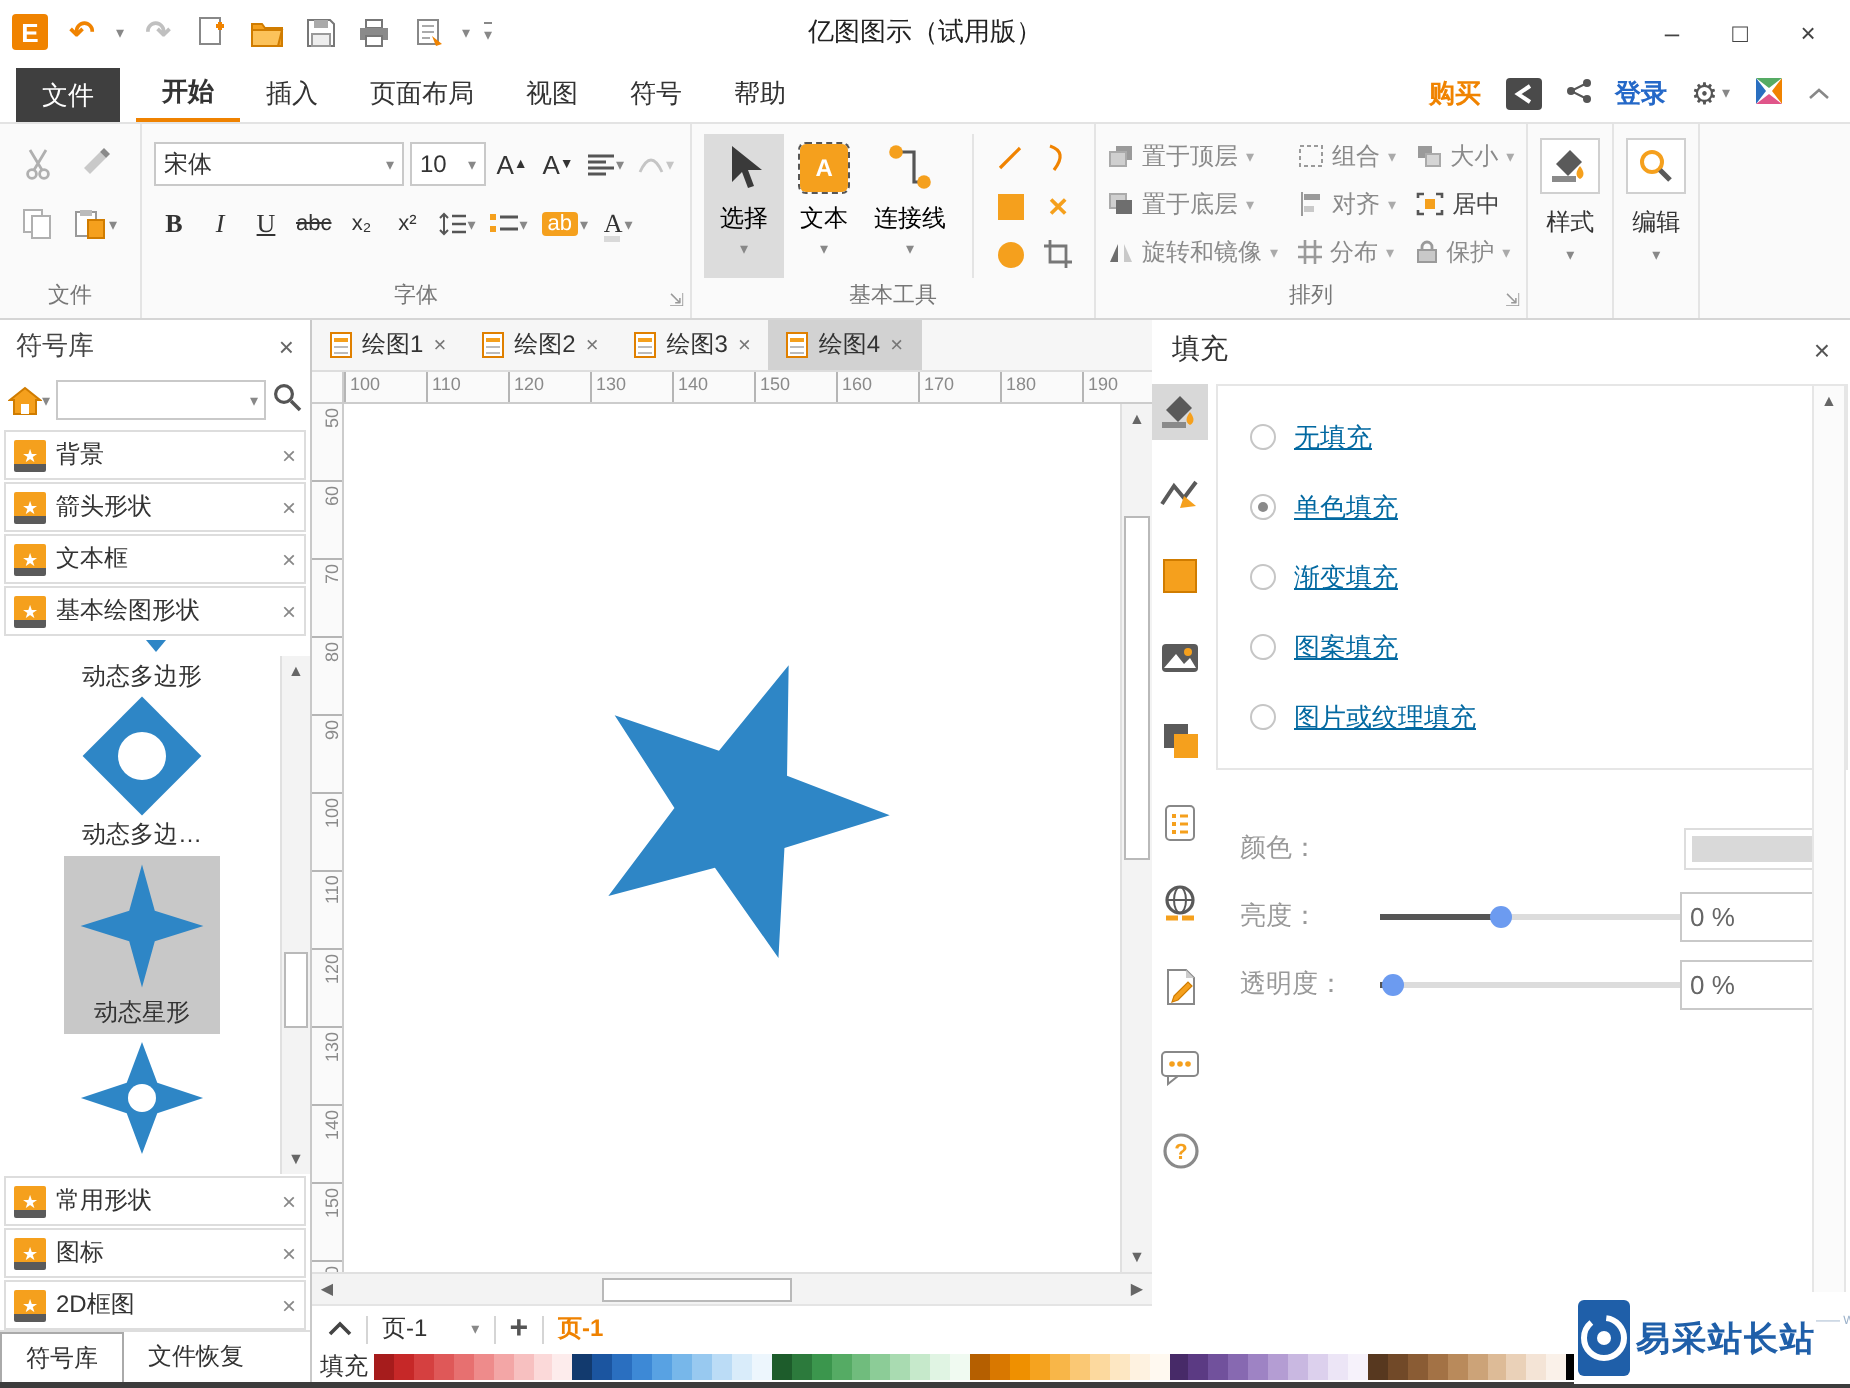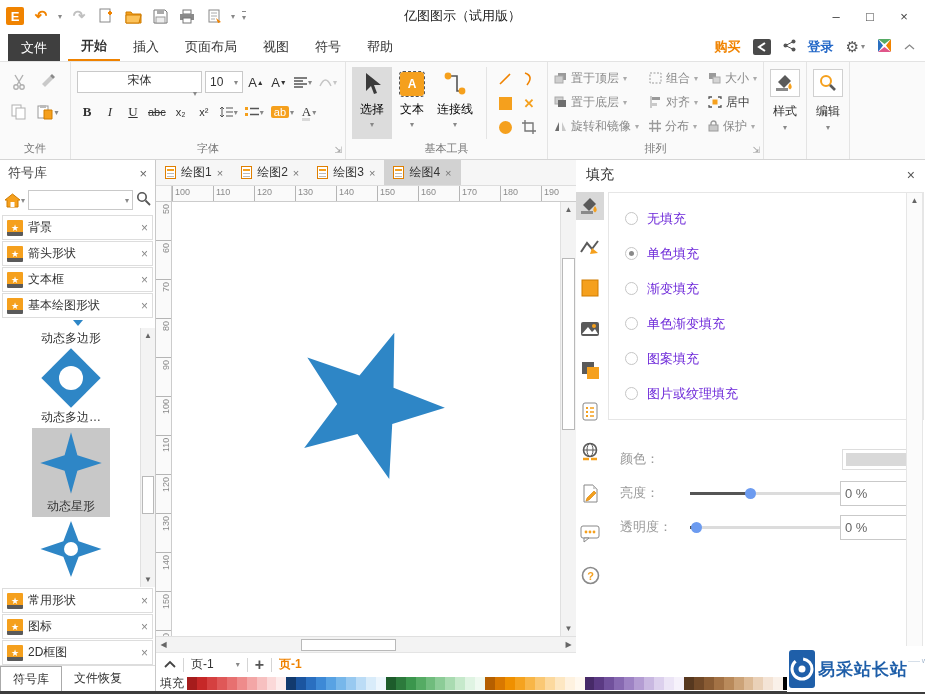--- a/index.html
+++ b/index.html
@@ -36,21 +36,21 @@
   .rgroup { display:flex; flex-direction:column; border-right:1px solid #e4e4e4; padding:5px 6px 0; position:relative; }
   .rgroup-label { margin-top:auto; height:20px; line-height:18px; text-align:center; color:#777; font-size:11px; }
   .expand-corner { position:absolute; right:3px; bottom:4px; font-size:9px; color:#999; }
 
   .grp-file .icons { display:grid; grid-template-columns:26px 32px; grid-template-rows:30px 30px; align-items:center; justify-items:center; }
   .ico { display:inline-flex; align-items:center; justify-content:center; }
 
   .grp-font .row { display:flex; align-items:center; gap:3px; height:30px; }
   .combo { background:#fff; border:1px solid #c9c9c9; height:22px; display:flex; align-items:center; padding:0 4px; font-size:12px; color:#333; }
   .combo .arr { margin-left:auto; font-size:8px; color:#888; padding-left:4px; }
-  .font-name { width:125px;flex-direction:column; }
+  .font-name { width:125px; }
   .font-size { width:38px; }
   .fbtn { min-width:20px; height:22px; display:flex; align-items:center; justify-content:center; font-size:13px; color:#333; padding:0 2px; }
   .fbtn .arr { font-size:8px; color:#888; margin-left:1px; }
   .bold { font-weight:bold; font-family:"Liberation Serif",serif; }
   .italic { font-style:italic; font-family:"Liberation Serif",serif; }
   .underl { text-decoration:underline; font-family:"Liberation Serif",serif; }
   .strike { text-decoration:line-through; font-size:11px; }
   .subsup { font-size:11px; }
   .hl-ab { background:#f5a01d; color:#fff; padding:0 3px; border-radius:2px; font-size:11px; }
   .fcolor { position:relative; font-family:"Liberation Serif",serif; }
@@ -144,21 +144,21 @@
   .fp-close { margin-left:auto; font-size:14px; color:#555; }
   .fp-body { flex:1; display:flex; min-height:0; }
   .fp-strip { width:36px; display:flex; flex-direction:column; align-items:center; gap:13px; padding-top:2px; }
   .fp-icon { width:28px; height:28px; display:flex; align-items:center; justify-content:center; }
   .fp-icon.sel { background:#d8d8d8; }
   .fp-content { flex:1; padding:2px 12px 0 4px; }
   .opt-box { border:1px solid #e6e6e6; padding:8px 16px; }
   .opt { height:35px; display:flex; align-items:center; gap:9px; }
   .radio { width:13px; height:13px; border:1px solid #c6c6c6; border-radius:50%; background:#fff; position:relative; flex:0 0 13px; }
   .opt.sel .radio::after { content:""; position:absolute; left:3px; top:3px; width:5px; height:5px; border-radius:50%; background:#8a8a8a; }
-  .opt .t { color:#6d28d9; font-size:13px; }
+  .opt .t { color:#0369a1; font-size:13px;text-decoration:underline; }
   .fields { padding:22px 2px 0 12px; }
   .frow { display:flex; align-items:center; height:34px; }
   .frow .fl { width:62px; color:#999; font-size:13px; }
   .color-combo { margin-left:auto; width:80px; height:21px; border:1px solid #ddd; display:flex; align-items:center; padding:2px 3px; }
   .color-swatch { flex:1; height:13px; background:#d9d9d9; }
   .color-combo .arr { font-size:8px; color:#c0c0c0; margin-left:4px; }
   .slider { position:relative; width:150px; height:3px; margin-left:8px; }
   .sl-track { position:absolute; inset:0; background:#dcdcdc; }
   .sl-fill { position:absolute; top:0; bottom:0; left:0; background:#555; }
   .sl-thumb { position:absolute; top:-4px; width:11px; height:11px; margin-left:-5px; border-radius:50%; background:#6c9bf0; }
@@ -812,24 +812,20 @@
           <span class="radio"></span>
           <span class="t">无填充</span>
         </div>
         <div class="opt sel">
           <span class="radio"></span>
           <span class="t">单色填充</span>
         </div>
         <div class="opt">
           <span class="radio"></span>
           <span class="t">渐变填充</span>
-        </div>
-        <div class="opt">
-          <span class="radio"></span>
-          <span class="t">单色渐变填充</span>
         </div>
         <div class="opt">
           <span class="radio"></span>
           <span class="t">图案填充</span>
         </div>
         <div class="opt">
           <span class="radio"></span>
           <span class="t">图片或纹理填充</span>
         </div>
       </div>

